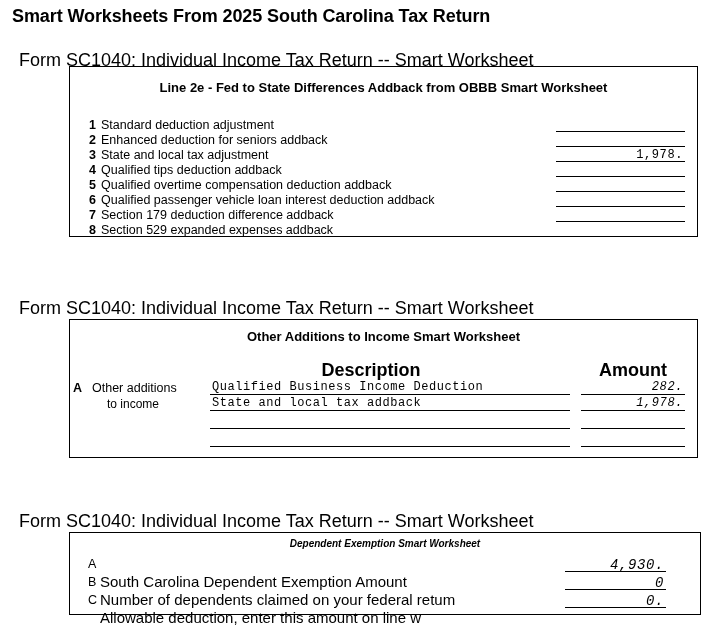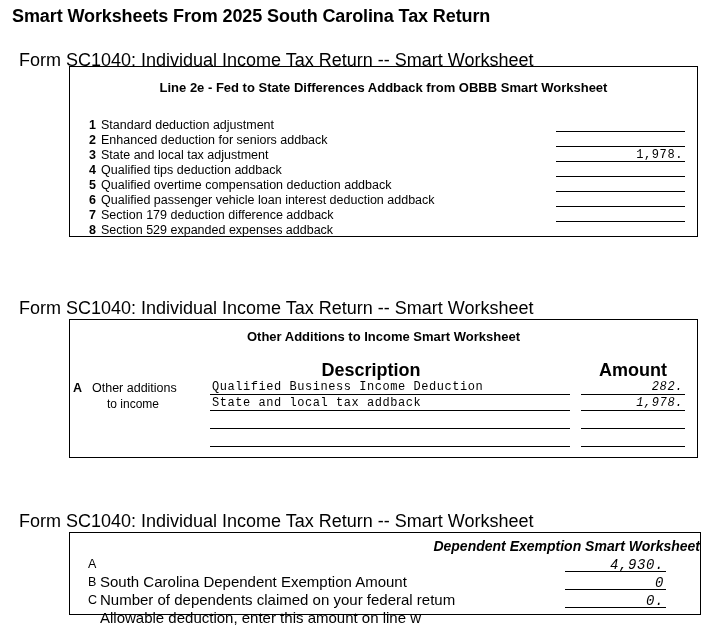--- a/index.html
+++ b/index.html
@@ -52,22 +52,21 @@
     text-align: center;
     font-size: 13px;
     font-weight: bold;
     white-space: nowrap;
   }
   #box-1 .ws-title { top: 13px; }
   #box-2 .ws-title { top: 9px; }
   #box-3 .ws-title {
     top: 5px;
     font-style: italic;
-    font-size: 14px;
-    text-align: right;
+    font-size: 10px;
   }
 
   
   .num-row {
     position: absolute;
     left: 0;
     right: 0;
     height: 15px;
   }
   .num-row .rn {

